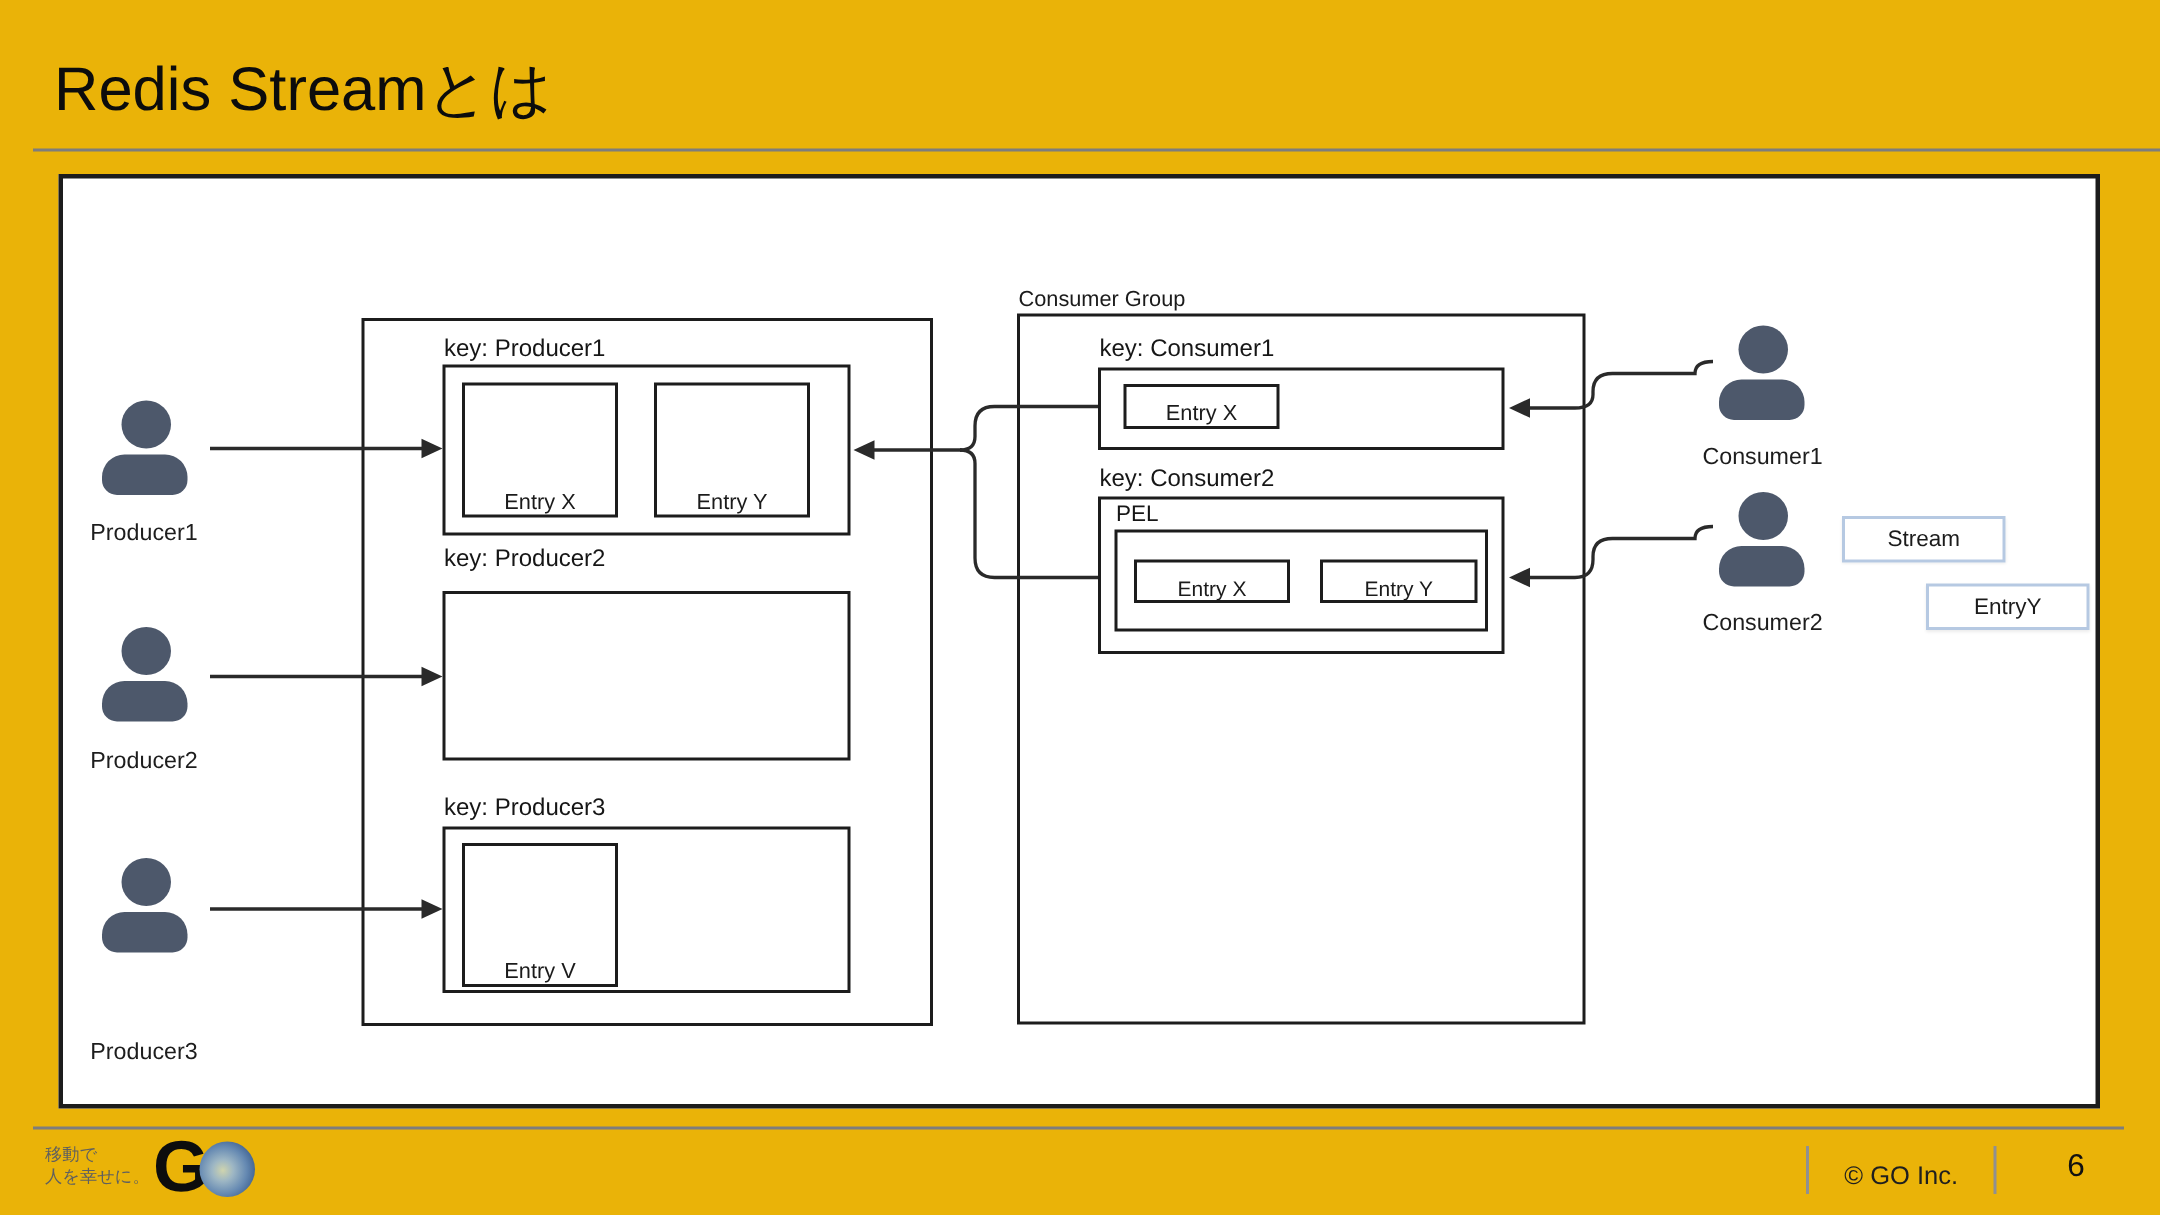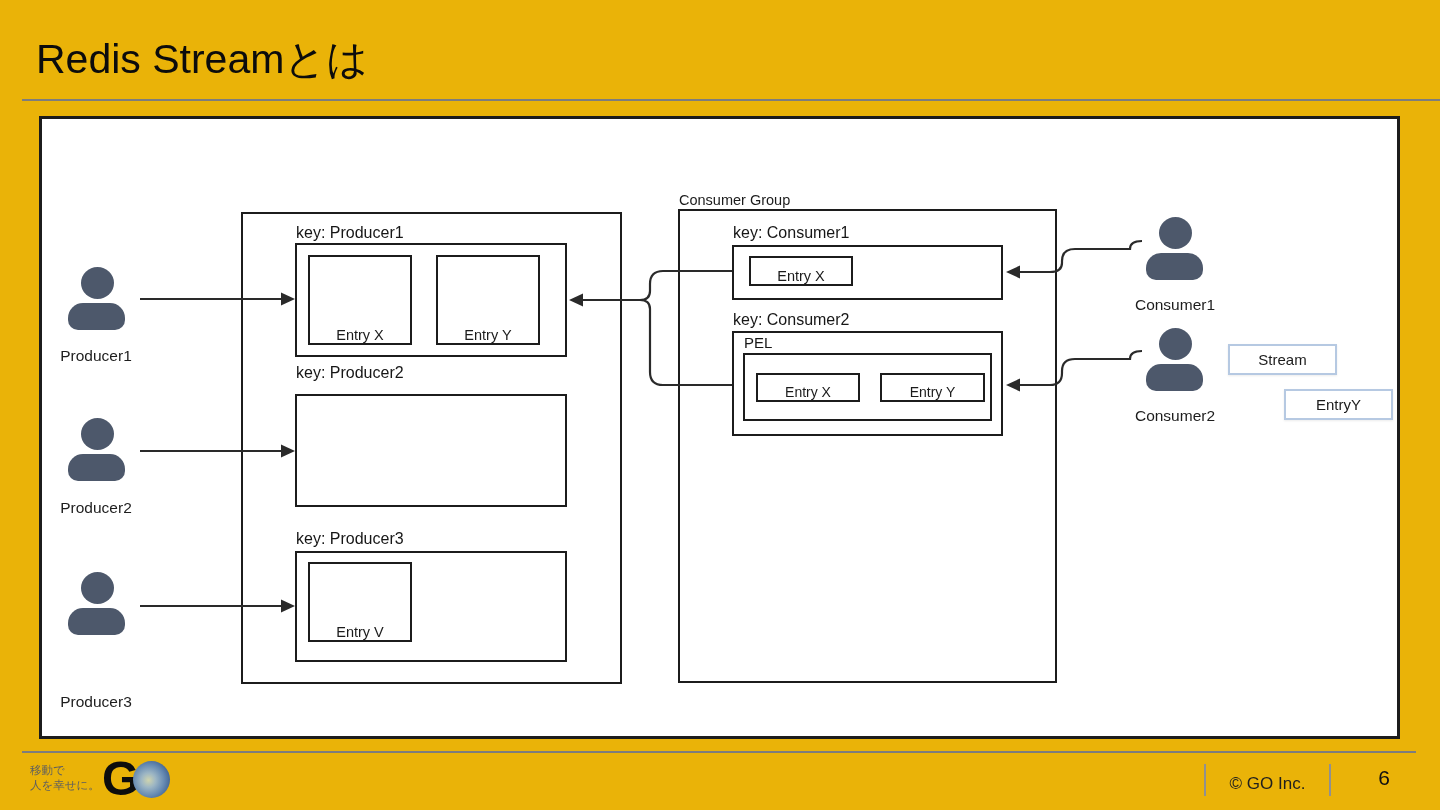--- a/index.html
+++ b/index.html
@@ -69,21 +69,21 @@
     </div>
   <div class="abs entry" style="left:436px;top:255px;width:104px;height:90px;">
       <span>Entry Y</span>
     </div>
 
   <div class="abs keylabel" style="left:296px;top:364px;">key: Producer2</div>
   <div class="abs keybox" style="left:295px;top:394px;width:272px;height:113px;"></div>
 
   <div class="abs keylabel" style="left:296px;top:530px;">key: Producer3</div>
   <div class="abs keybox" style="left:295px;top:551px;width:272px;height:111px;"></div>
-  <div class="abs entry" style="left:308px;top:562px;width:104px;height:80px;">
+  <div class="abs entry" style="left:308px;top:562px;width:104px;height:96px;">
       <span>Entry V</span>
     </div>
 
   <div class="abs grouplabel" style="left:679px;top:192px;">Consumer Group</div>
   <div class="abs groupbox" style="left:678px;top:209px;width:379px;height:474px;"></div>
 
   <div class="abs keylabel" style="left:733px;top:224px;text-align:center;">key: Consumer1</div>
   <div class="abs keybox" style="left:732px;top:245px;width:271px;height:55px;"></div>
   <div class="abs entry" style="left:749px;top:256px;width:104px;height:30px;">
       <span>Entry X</span>

